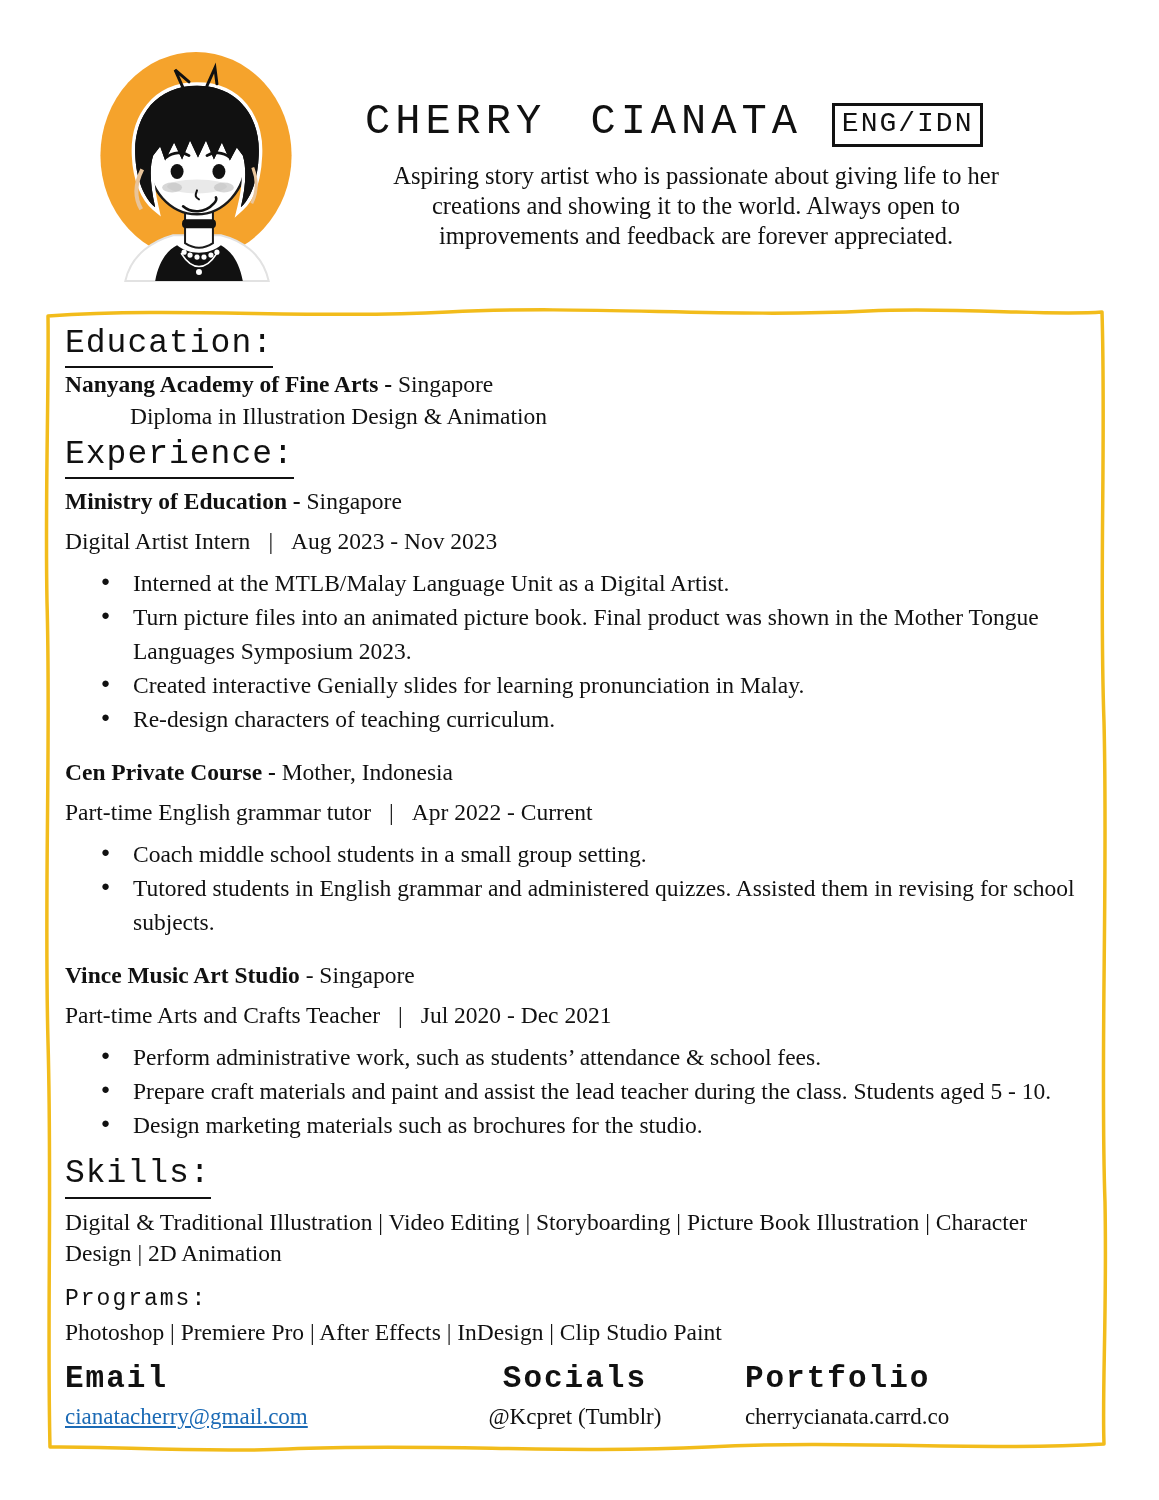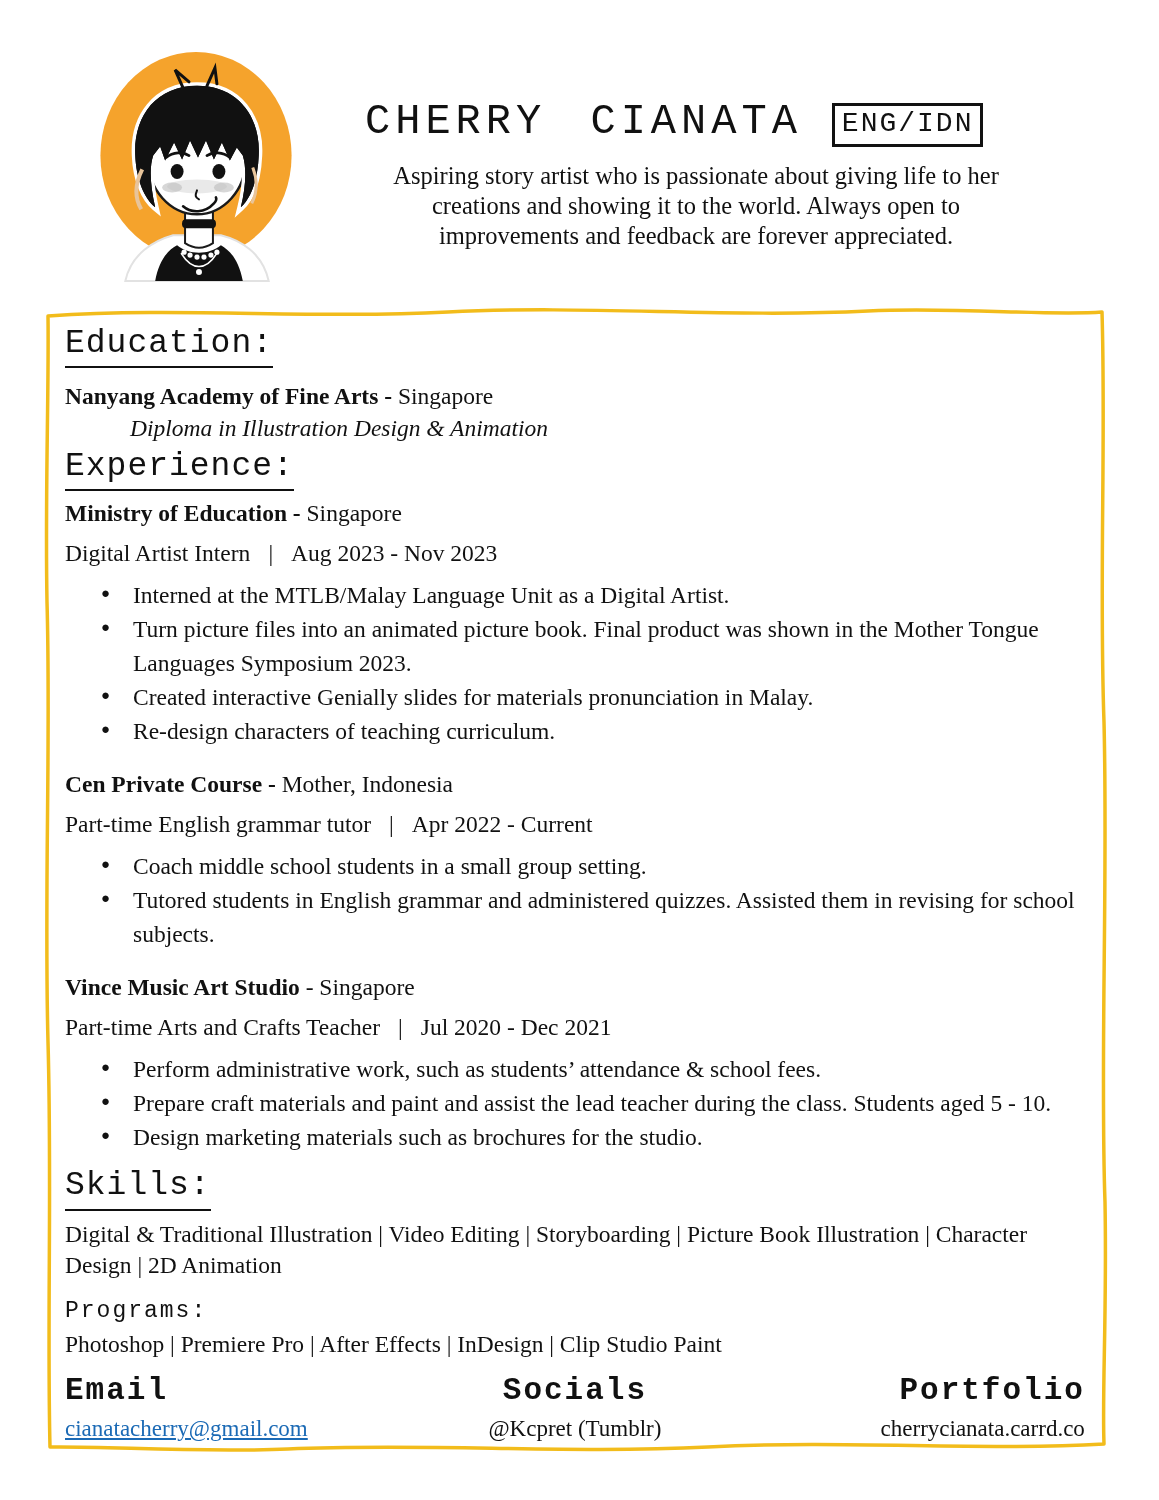--- a/index.html
+++ b/index.html
@@ -45,32 +45,32 @@
     font-size: 33px; font-weight: 400; line-height: 1.1;
     display: inline-block;
     border-bottom: 2.5px solid #111;
     padding-bottom: 4px; letter-spacing: 1px;
     margin: 0;
   }
   .h-row { line-height: 0; }
 
   .org-line { font-size: 23.5px; line-height: 1.25; }
   .org-line b { font-weight: 700; }
-  .degree-line { font-size: 23.5px; line-height: 1.25; margin: 2px 0 0 65px; font-style: italic; }
+  .degree-line { font-size: 23.5px; line-height: 1.25; margin: 2px 0 0 65px; }
   .role-line { font-size: 23.5px; line-height: 1.25; margin-top: 10px; }
   .pipe { display: inline-block; margin: 0 18px; }
 
   ul.bullets { list-style: none; margin: 10px 0 0 0; padding: 0; font-size: 23.5px; line-height: 1.45; }
   ul.bullets li { position: relative; padding-left: 68px; }
   ul.bullets li::before {
     content: "\25CF";
     position: absolute; left: 36px; top: 5px; font-size: 15px;
   }
 
-  .mt-edu-org   { margin-top: 14px; }
+  .mt-edu-org   { margin-top: 2px; }
   .mt-exp-head  { margin-top: 6px; }
   .mt-first-org { margin-top: 8px; }
   .mt-job       { margin-top: 22px; }
   .mt-skills    { margin-top: 14px; }
 
   .skills-text { font-size: 23.5px; line-height: 1.35; margin-top: 8px; width: 1018px; }
   .programs-label {
     font-family: "Liberation Mono", "DejaVu Sans Mono", monospace;
     font-size: 23px; letter-spacing: 2px; margin-top: 16px;
   }
@@ -79,21 +79,21 @@
   
   .footer { display: flex; margin-top: 14px; }
   .fcol { width: 33.33%; }
   .fcol-heading {
     font-family: "Liberation Mono", "DejaVu Sans Mono", monospace;
     font-size: 31px; font-weight: 700; letter-spacing: 2px; line-height: 1.15;
     margin: 0;
   }
   .fval { font-size: 23px; line-height: 1.25; margin-top: 6px; }
   .align-c { text-align: center; }
-  .align-r { text-align: right; }
+  .align-r { text-align: left; }
   a.email-link { color: #1B6AB5; text-decoration: underline; }
 </style>
 </head>
 <body>
 
 <div class="header">
 
   <div class="avatar-wrap">
     <svg width="200" height="234" viewBox="0 0 200 235">
 
@@ -180,21 +180,21 @@
   <div class="org-line mt-first-org">
     <b>Ministry of Education -</b>
     <span>Singapore</span>
   </div>
   <div class="role-line">
     <span>Digital Artist Intern</span><span class="pipe">|</span><span>Aug 2023 - Nov 2023</span>
   </div>
   <ul class="bullets">
     <li>Interned at the MTLB/Malay Language Unit as a Digital Artist.</li>
     <li>Turn picture files into an animated picture book. Final product was shown in the Mother Tongue Languages Symposium 2023.</li>
-    <li>Created interactive Genially slides for materials pronunciation in Malay.</li>
+    <li>Created interactive Genially slides for learning pronunciation in Malay.</li>
     <li>Re-design characters of teaching curriculum.</li>
   </ul>
 
   <div class="org-line mt-job">
     <b>Cen Private Course -</b>
     <span>Mother, Indonesia</span>
   </div>
   <div class="role-line">
     <span>Part-time English grammar tutor</span><span class="pipe">|</span><span>Apr 2022 - Current</span>
   </div>

